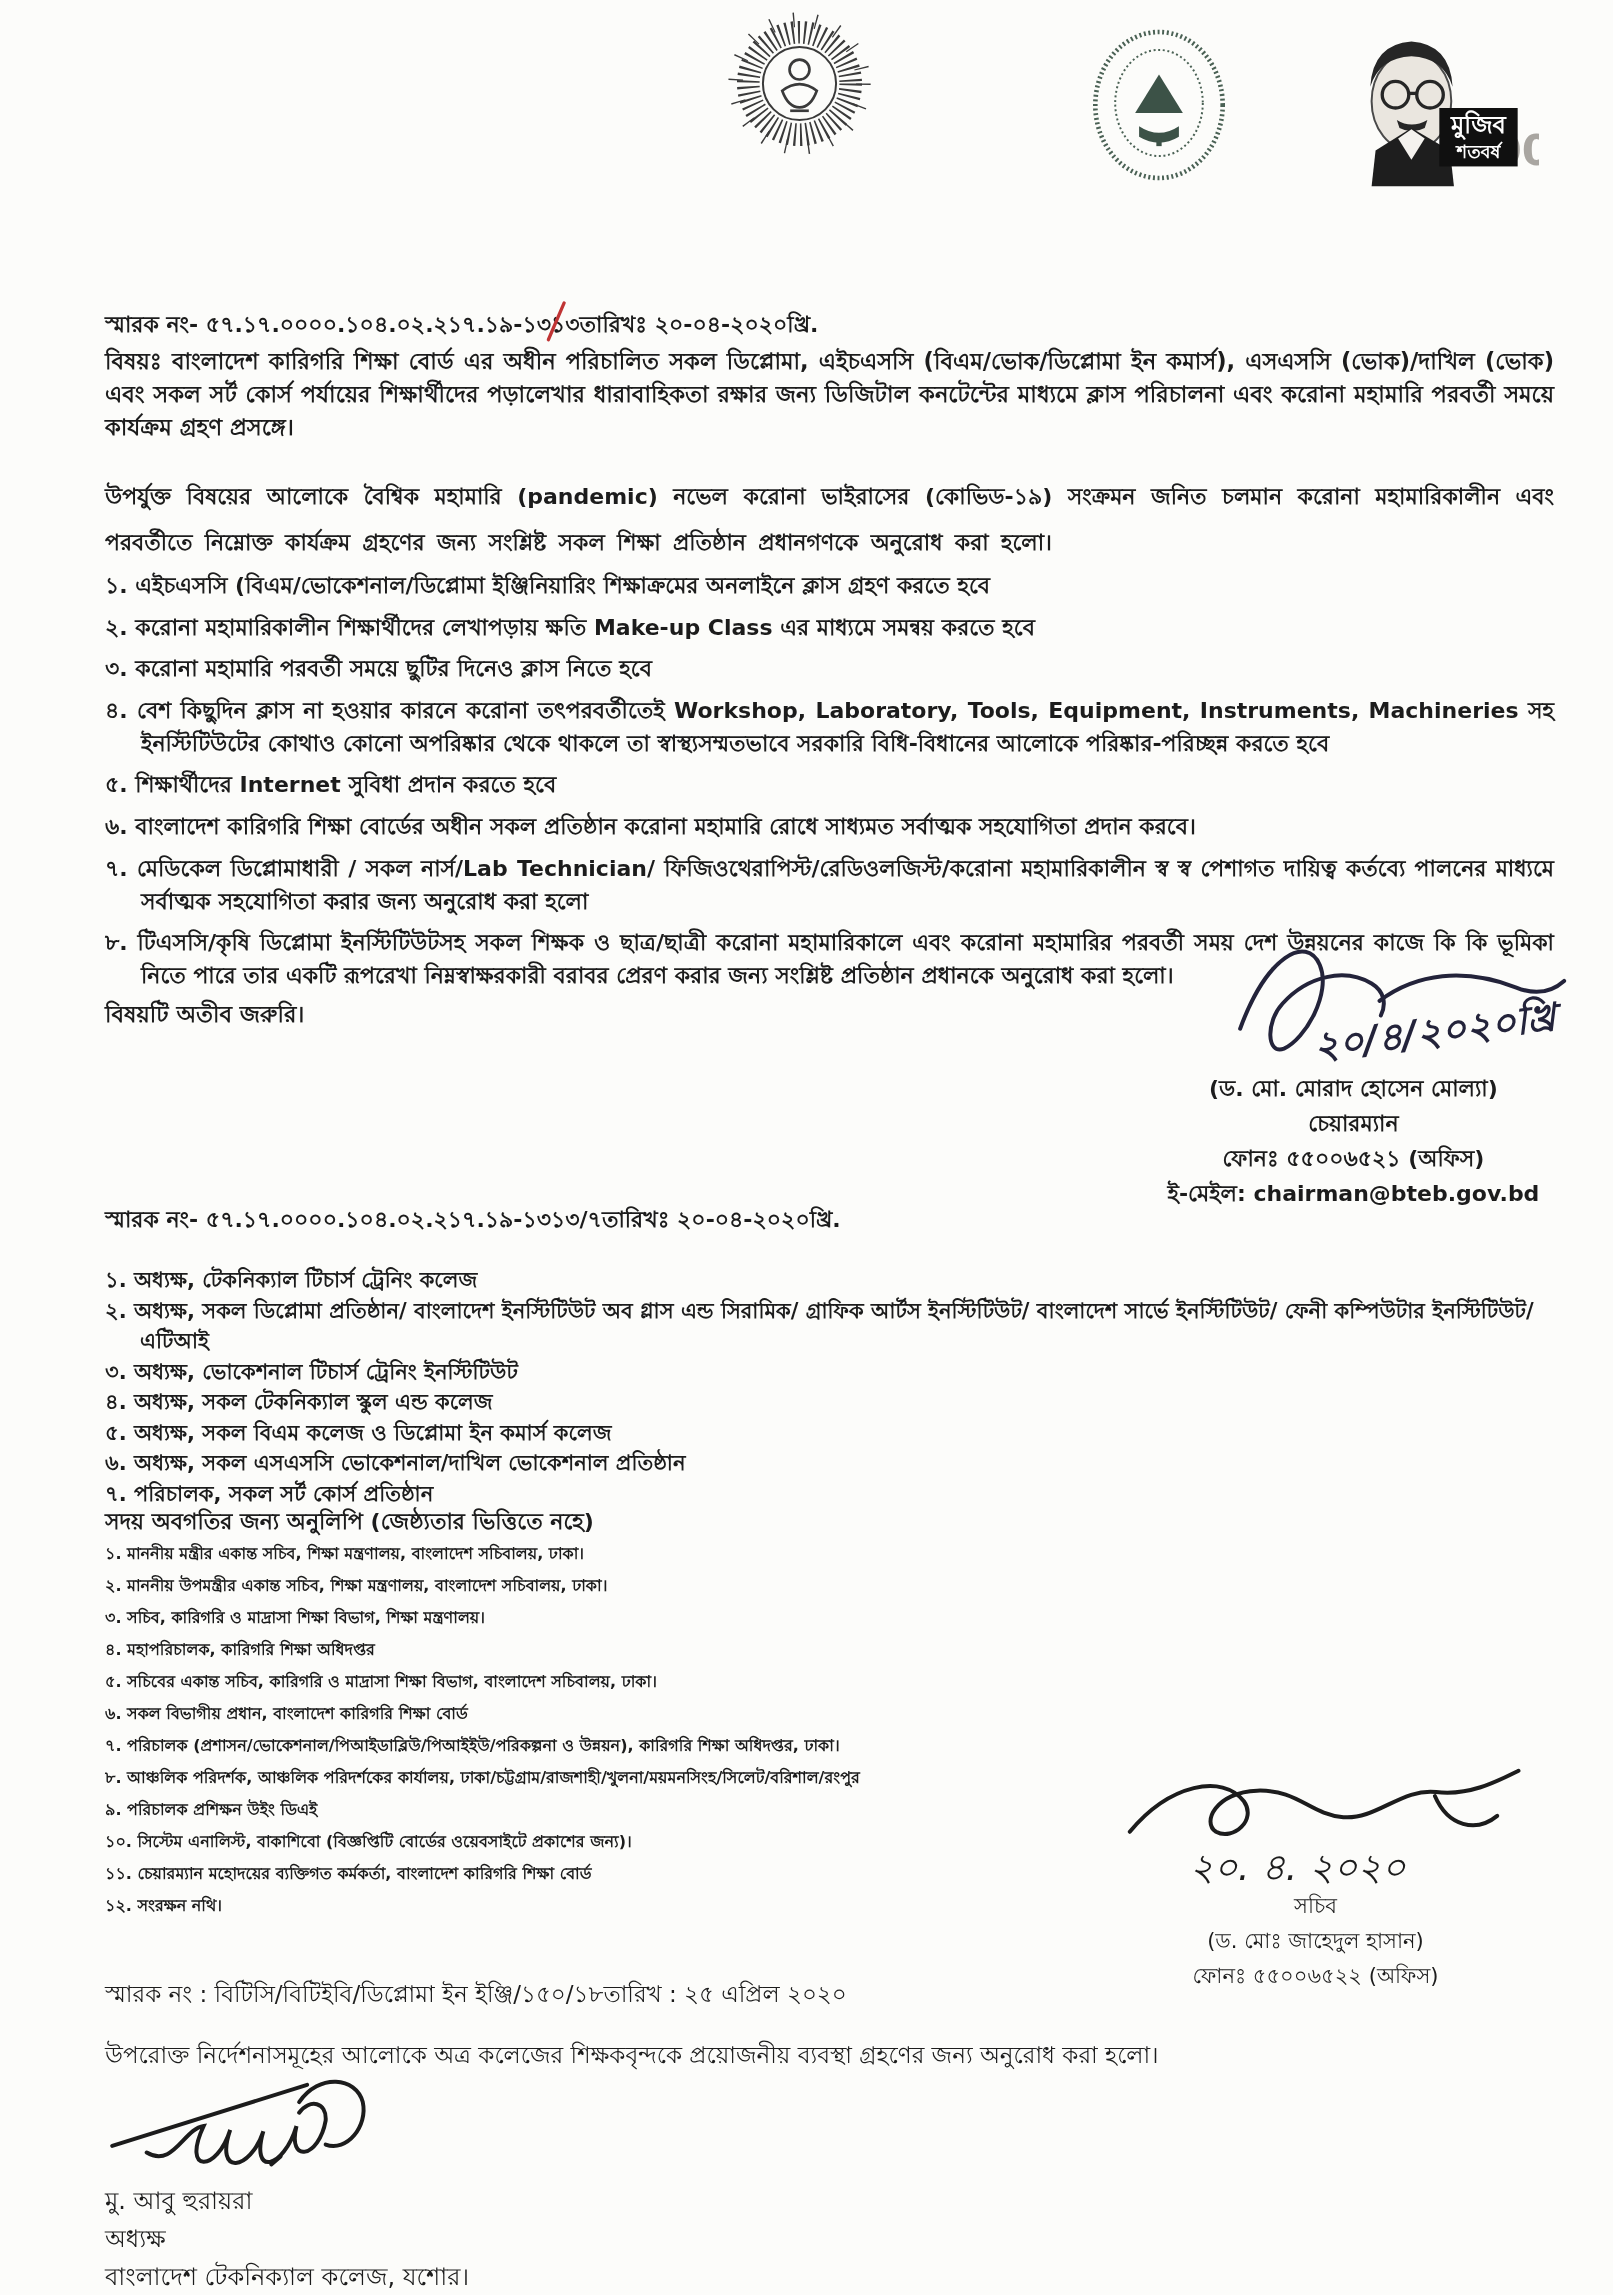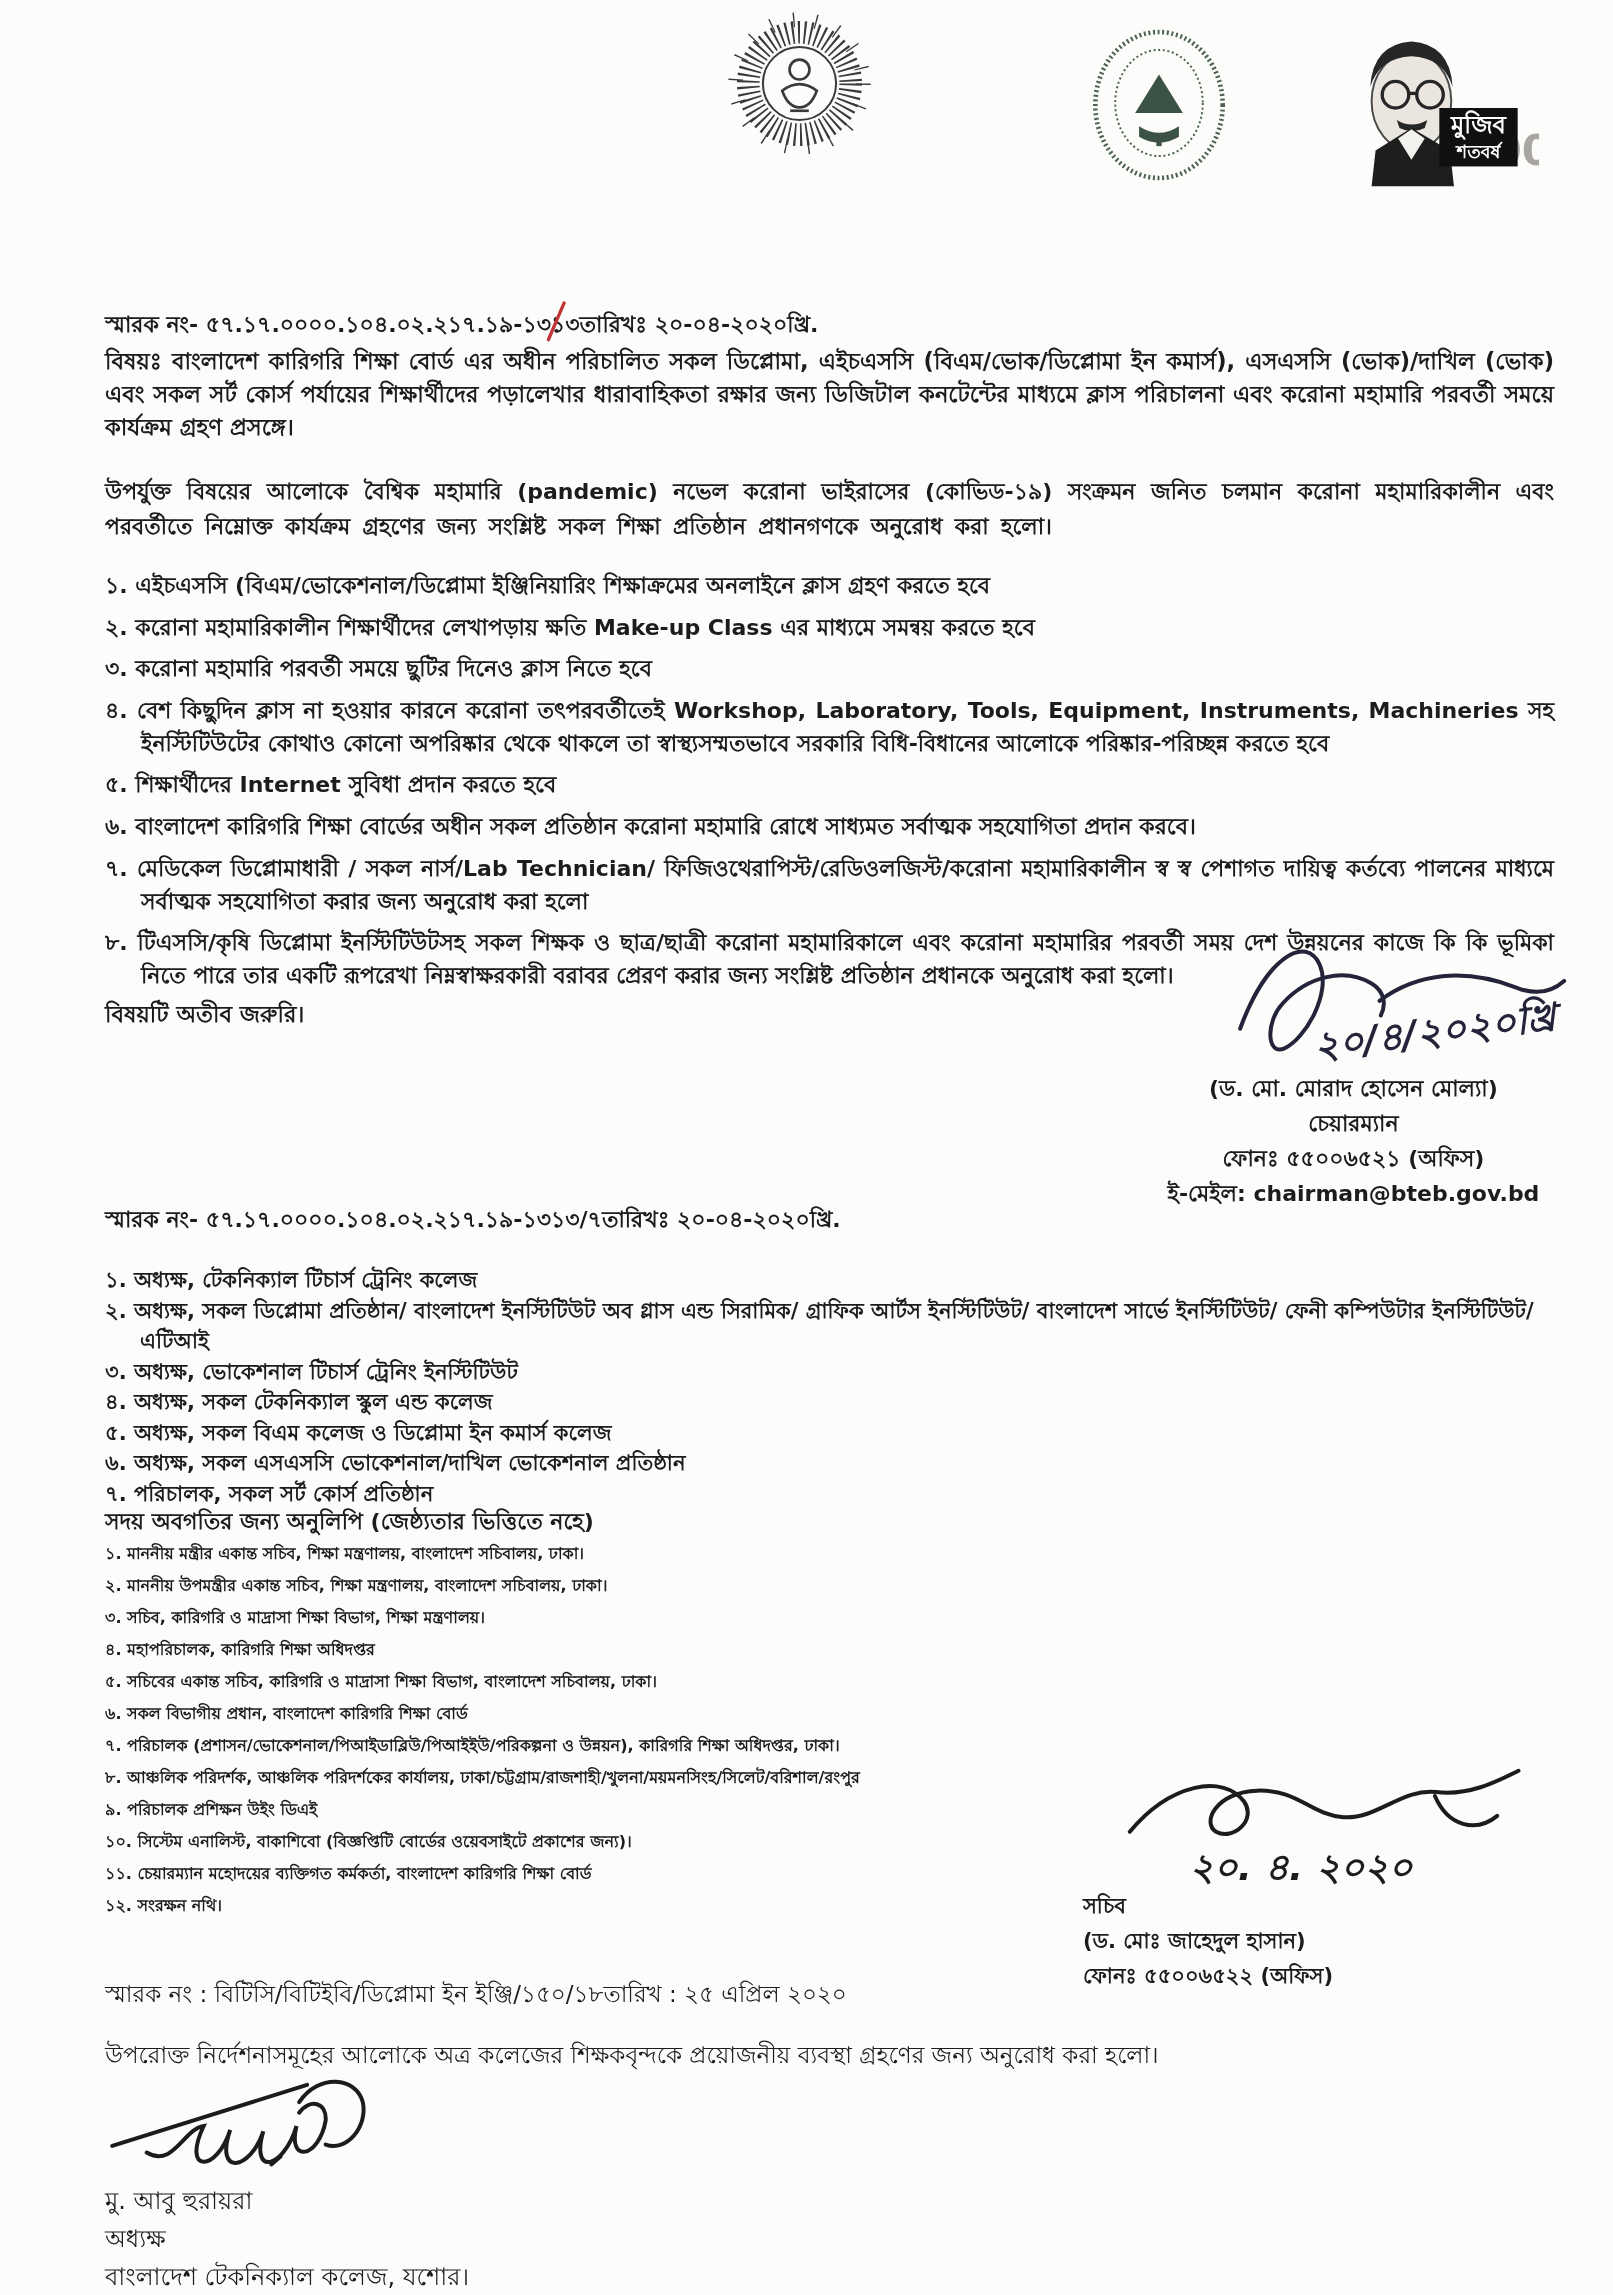--- a/index.html
+++ b/index.html
@@ -16,40 +16,40 @@
   .title-block{position:absolute;top:150px;left:0;width:100%;text-align:center}
   .org{font-size:36px;font-weight:700;letter-spacing:0.7px}
   .addr{font-size:26.5px;font-weight:700;margin-top:8px}
   .web{font-size:29px;font-weight:700;margin-top:6.6px;font-family:"DejaVu Serif","Liberation Serif",serif}
 
   .memo-row{display:flex;align-items:baseline;font-size:22px;font-weight:700}
   .memo1{top:307px}
   .pen-mark{position:absolute;left:438px;top:-8px;pointer-events:none}
 
   .subject{top:345px;font-size:22.6px;font-weight:700;line-height:33px;text-align:justify}
-  .intro{top:474px;font-size:22px;font-weight:700;line-height:35px;text-align:justify;word-spacing:4.6px}
+  .intro{top:474px;font-size:22px;font-weight:700;line-height:46px;text-align:justify;word-spacing:4.6px}
 
   .dirs{top:569px}
   .dirs .li{font-size:22px;font-weight:700;line-height:33px;margin-bottom:8.6px;padding-left:36px;text-indent:-36px;text-align:justify}
 
   .urgency{top:997px;right:auto;font-size:22.6px;font-weight:700}
 
   .chairman{top:929px;left:auto;right:18.6px;width:484px;text-align:center;font-size:22px;font-weight:700;line-height:35px}
   .chairman .name{margin-top:1px}
 
   .memo2{top:1202px}
   .sec-head{font-size:22px;font-weight:700}
   .dist-head{top:1233px}
   .dist{top:1265px}
   .dist .li{font-size:21px;font-weight:700;line-height:30.5px;padding-left:35px;text-indent:-35px}
   .cc-head{top:1504px}
   .cc{top:1538px}
   .cc .li{font-size:16px;font-weight:700;line-height:32px;padding-left:37px;text-indent:-37px}
 
-  .secretary{top:1752px;left:auto;right:66px;width:465px;font-size:21px;font-weight:700;line-height:35px}
+  .secretary{top:1752px;left:auto;right:66px;width:465px;text-align:center;font-size:21px;font-weight:400;line-height:35px}
 
   .memo3{top:1976px;font-weight:400;font-size:23px}
   .memo3 .date{padding-right:93px}
   .endorse{top:2037px;font-size:23px;font-weight:400}
 
   .principal-sig{position:absolute;left:100px;top:2065px}
   .principal{top:2182px;right:auto;font-size:24px;font-weight:400;line-height:38px}
 
   svg{display:block}
   .hand{font-style:italic}

